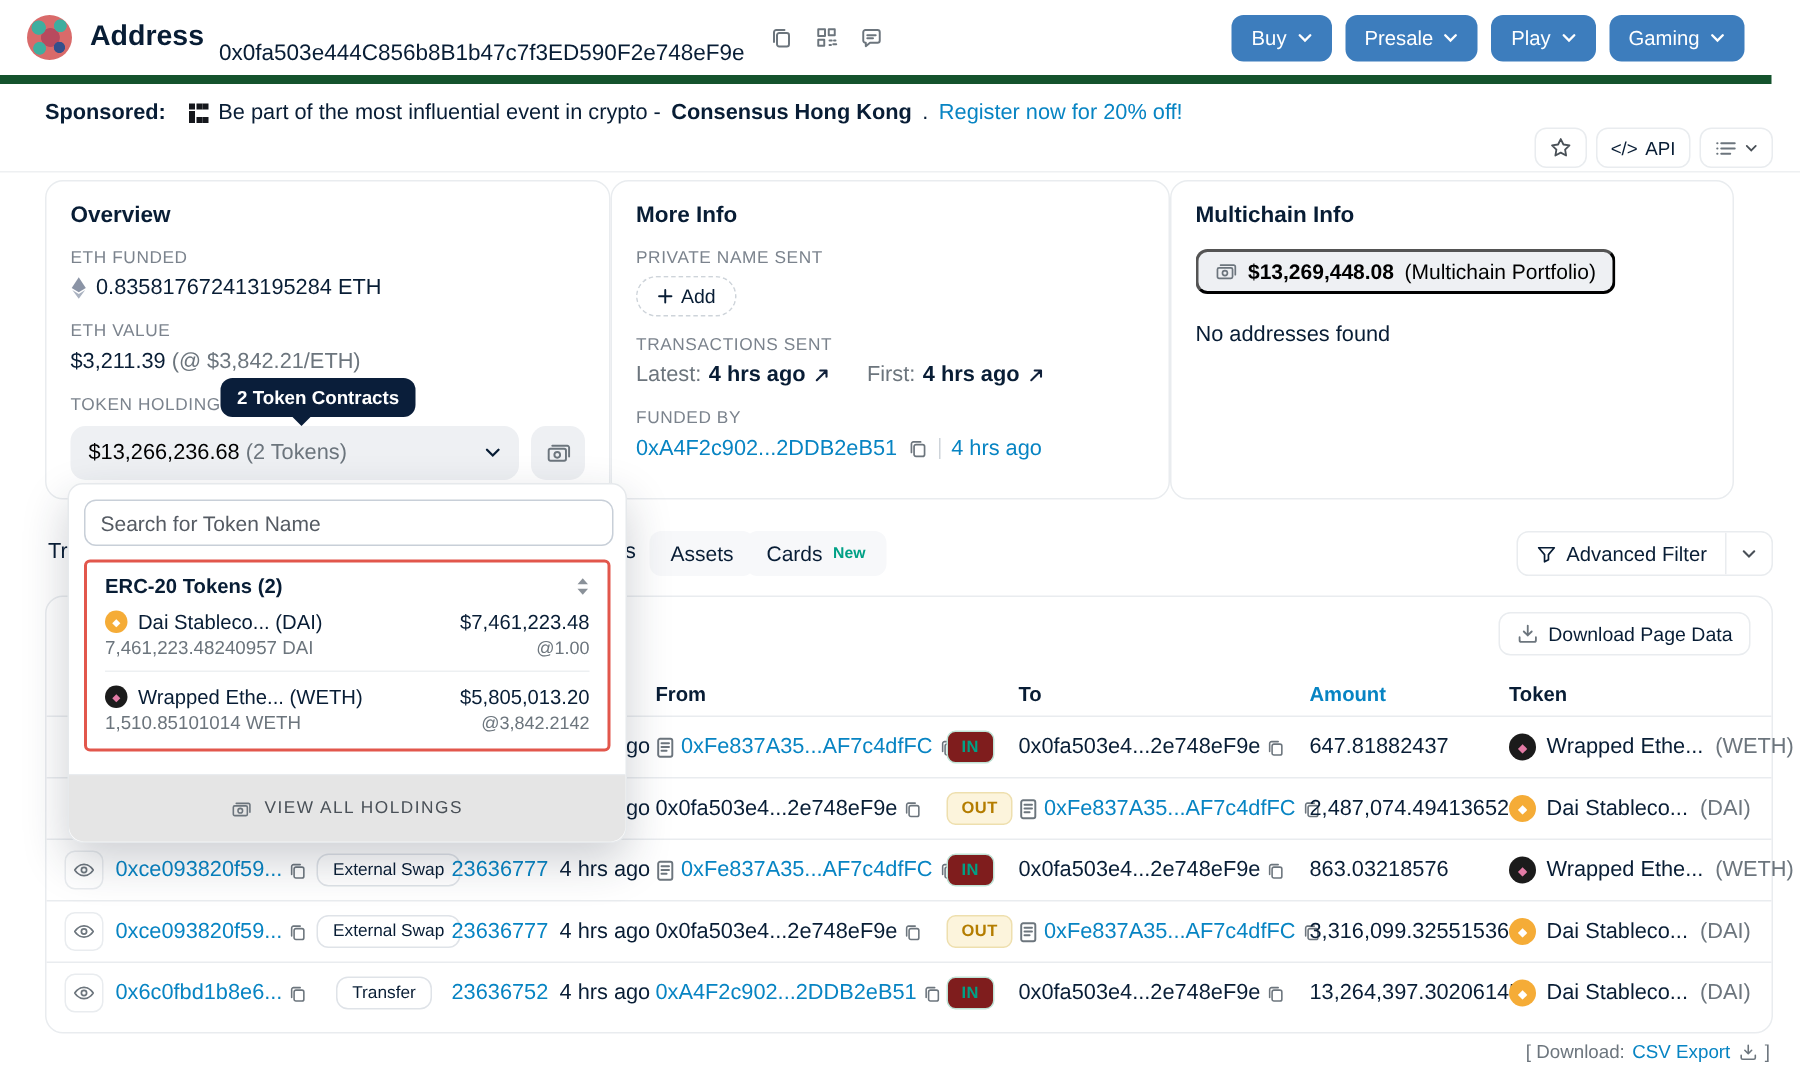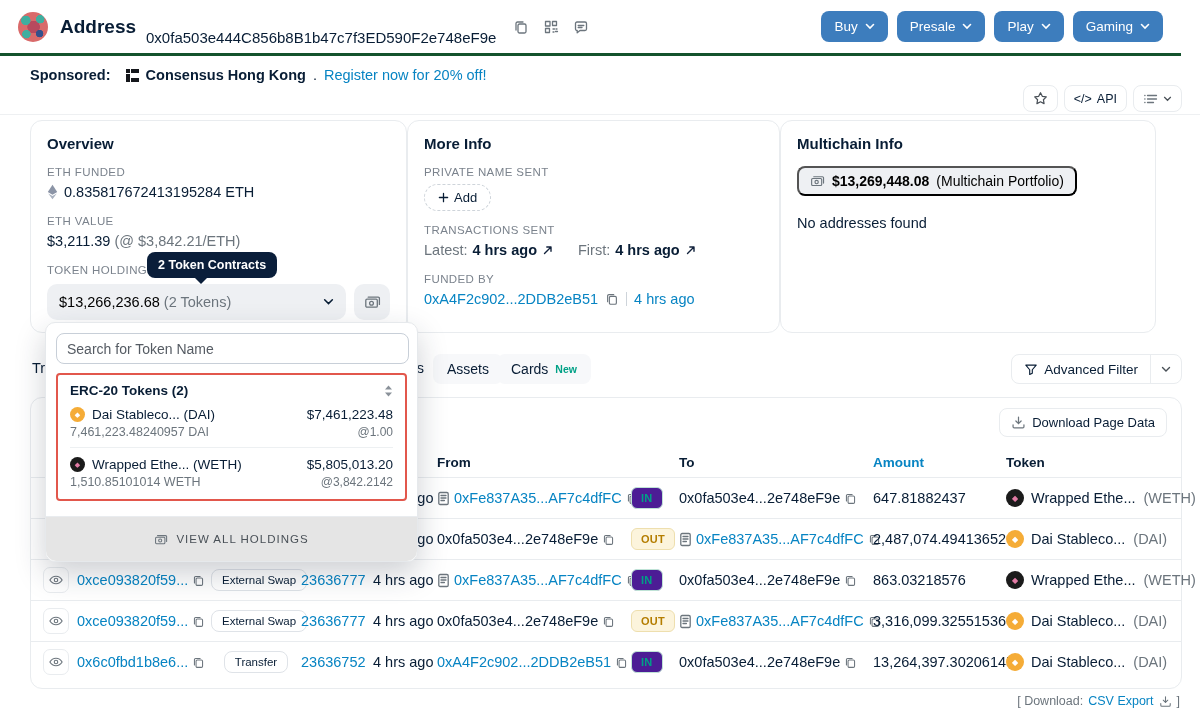--- a/index.html
+++ b/index.html
@@ -4,21 +4,21 @@
 <style>
   * { margin:0; padding:0; box-sizing:border-box; }
   html,body { width:1200px; height:720px; background:#fff; overflow:hidden;
     font-family:"Liberation Sans", sans-serif; color:#081d35; }
   svg { display:block; }
   .ic { stroke:#6c757d; fill:none; stroke-width:1.3; stroke-linecap:round; stroke-linejoin:round; }
   .lnk { color:#0784c3; text-decoration:none; cursor:pointer; }
   .gray { color:#6c757d; }
   
   .topbar { position:absolute; left:0; top:0; width:1181px; height:56px;
-    border-bottom:3px solid #14532d; display:flex; align-items:center; padding:0 18px; }
+    border-bottom:6px solid #14532d; display:flex; align-items:center; padding:0 18px; }
   .identicon { width:30px; height:30px; border-radius:50%; flex:0 0 auto;
     background:
       radial-gradient(circle at 26% 28%, #3fae9f 0 4.5px, transparent 5px),
       radial-gradient(circle at 74% 24%, #3fae9f 0 4px, transparent 4.5px),
       radial-gradient(circle at 28% 74%, #3fae9f 0 4px, transparent 4.5px),
       radial-gradient(circle at 72% 72%, #33508c 0 3.5px, transparent 4px),
       radial-gradient(circle at 52% 50%, #b84a5e 0 6px, transparent 6.5px),
       #d96a6a; }
   .page-title { font-size:19px; font-weight:700; margin:0 10px 0 12px; }
   .addr-full { font-size:15px; margin-right:14px;margin-top:21px; }
@@ -82,21 +82,21 @@
   .thead { position:absolute; left:0; right:0; top:50px; height:29px; font-size:13.5px; font-weight:700; }
   .tbody { position:absolute; left:0; right:0; top:79px; }
   .trow { height:41px; border-top:1px solid #e9ecef; font-size:14.5px; }
   .cell { display:flex; align-items:center; gap:4px; white-space:nowrap; overflow:visible; }
   .eyebtn { width:26px; height:26px; border:1px solid #e9ecef; border-radius:7px; background:#fff;
     display:flex; align-items:center; justify-content:center; cursor:pointer; }
   .mpill { border:1px solid #dfe3e8; border-radius:8px; font-size:11.5px; padding:4px 10px; margin:0 auto;
     color:#081d35; background:#fff; cursor:default; }
   .hidden { visibility:hidden; }
   .badge { font-size:11px; font-weight:700; border-radius:6px; padding:4px 9px; letter-spacing:.3px; }
-  .badge.in  { color:#00a186; background:#4c1d95; border:1px solid #bfe3d6; }
+  .badge.in  { color:#00a186; background:#7f1d1d; border:1px solid #bfe3d6; }
   .badge.out { color:#b47d00; background:#fcf4dc; border:1px solid #eedfae; }
   .tok { width:18px; height:18px; border-radius:50%; display:inline-flex; align-items:center;
     justify-content:center; font-size:8px; color:#fff; flex:0 0 auto; margin-right:3px; }
   .tok.dai { background:#f5ac37; } .tok.dai::before { content:"◆"; }
   .tok.weth { background:#1b1b1b; color:#e27ba5; } .tok.weth::before { content:"◆"; }
   .sym { color:#6c757d; margin-left:4px; }
   .csvline { position:absolute; right:20px; top:694px; font-size:12.5px; color:#6c757d;
     display:flex; align-items:center; gap:5px; }
   
   .ddpanel { position:absolute; left:45px; top:322px; width:373px; height:240px; background:#fff;
@@ -191,20 +191,21 @@
     <span class="sp-label">Sponsored:</span>
     <span class="consensus-icon">
       <i style="left:0;top:0"></i>
         <i style="left:0;top:5px"></i>
         <i style="left:0;top:9px"></i>
       <i style="left:5px;top:0"></i>
         <i style="left:9px;top:0"></i>
         <i style="left:9px;top:9px"></i>
         <i style="left:5px;top:9px"></i>
     </span>
+    <span>Be part of the most influential event in crypto -</span>
     <b>Consensus Hong Kong</b>
       <span>.</span>
     <a class="lnk">Register now for 20% off!</a>
   </div>
   <div class="pg-actions">
     <button class="wbtn">
       <span>
           <svg width="15" height="15" viewBox="0 0 16 16" fill="none" stroke="#495057" stroke-width="1.3" stroke-linejoin="round">
             <path d="M8 1.8l1.9 3.9 4.3.6-3.1 3 .7 4.2L8 11.5l-3.8 2 .7-4.2-3.1-3 4.3-.6z"></path>
           </svg>

